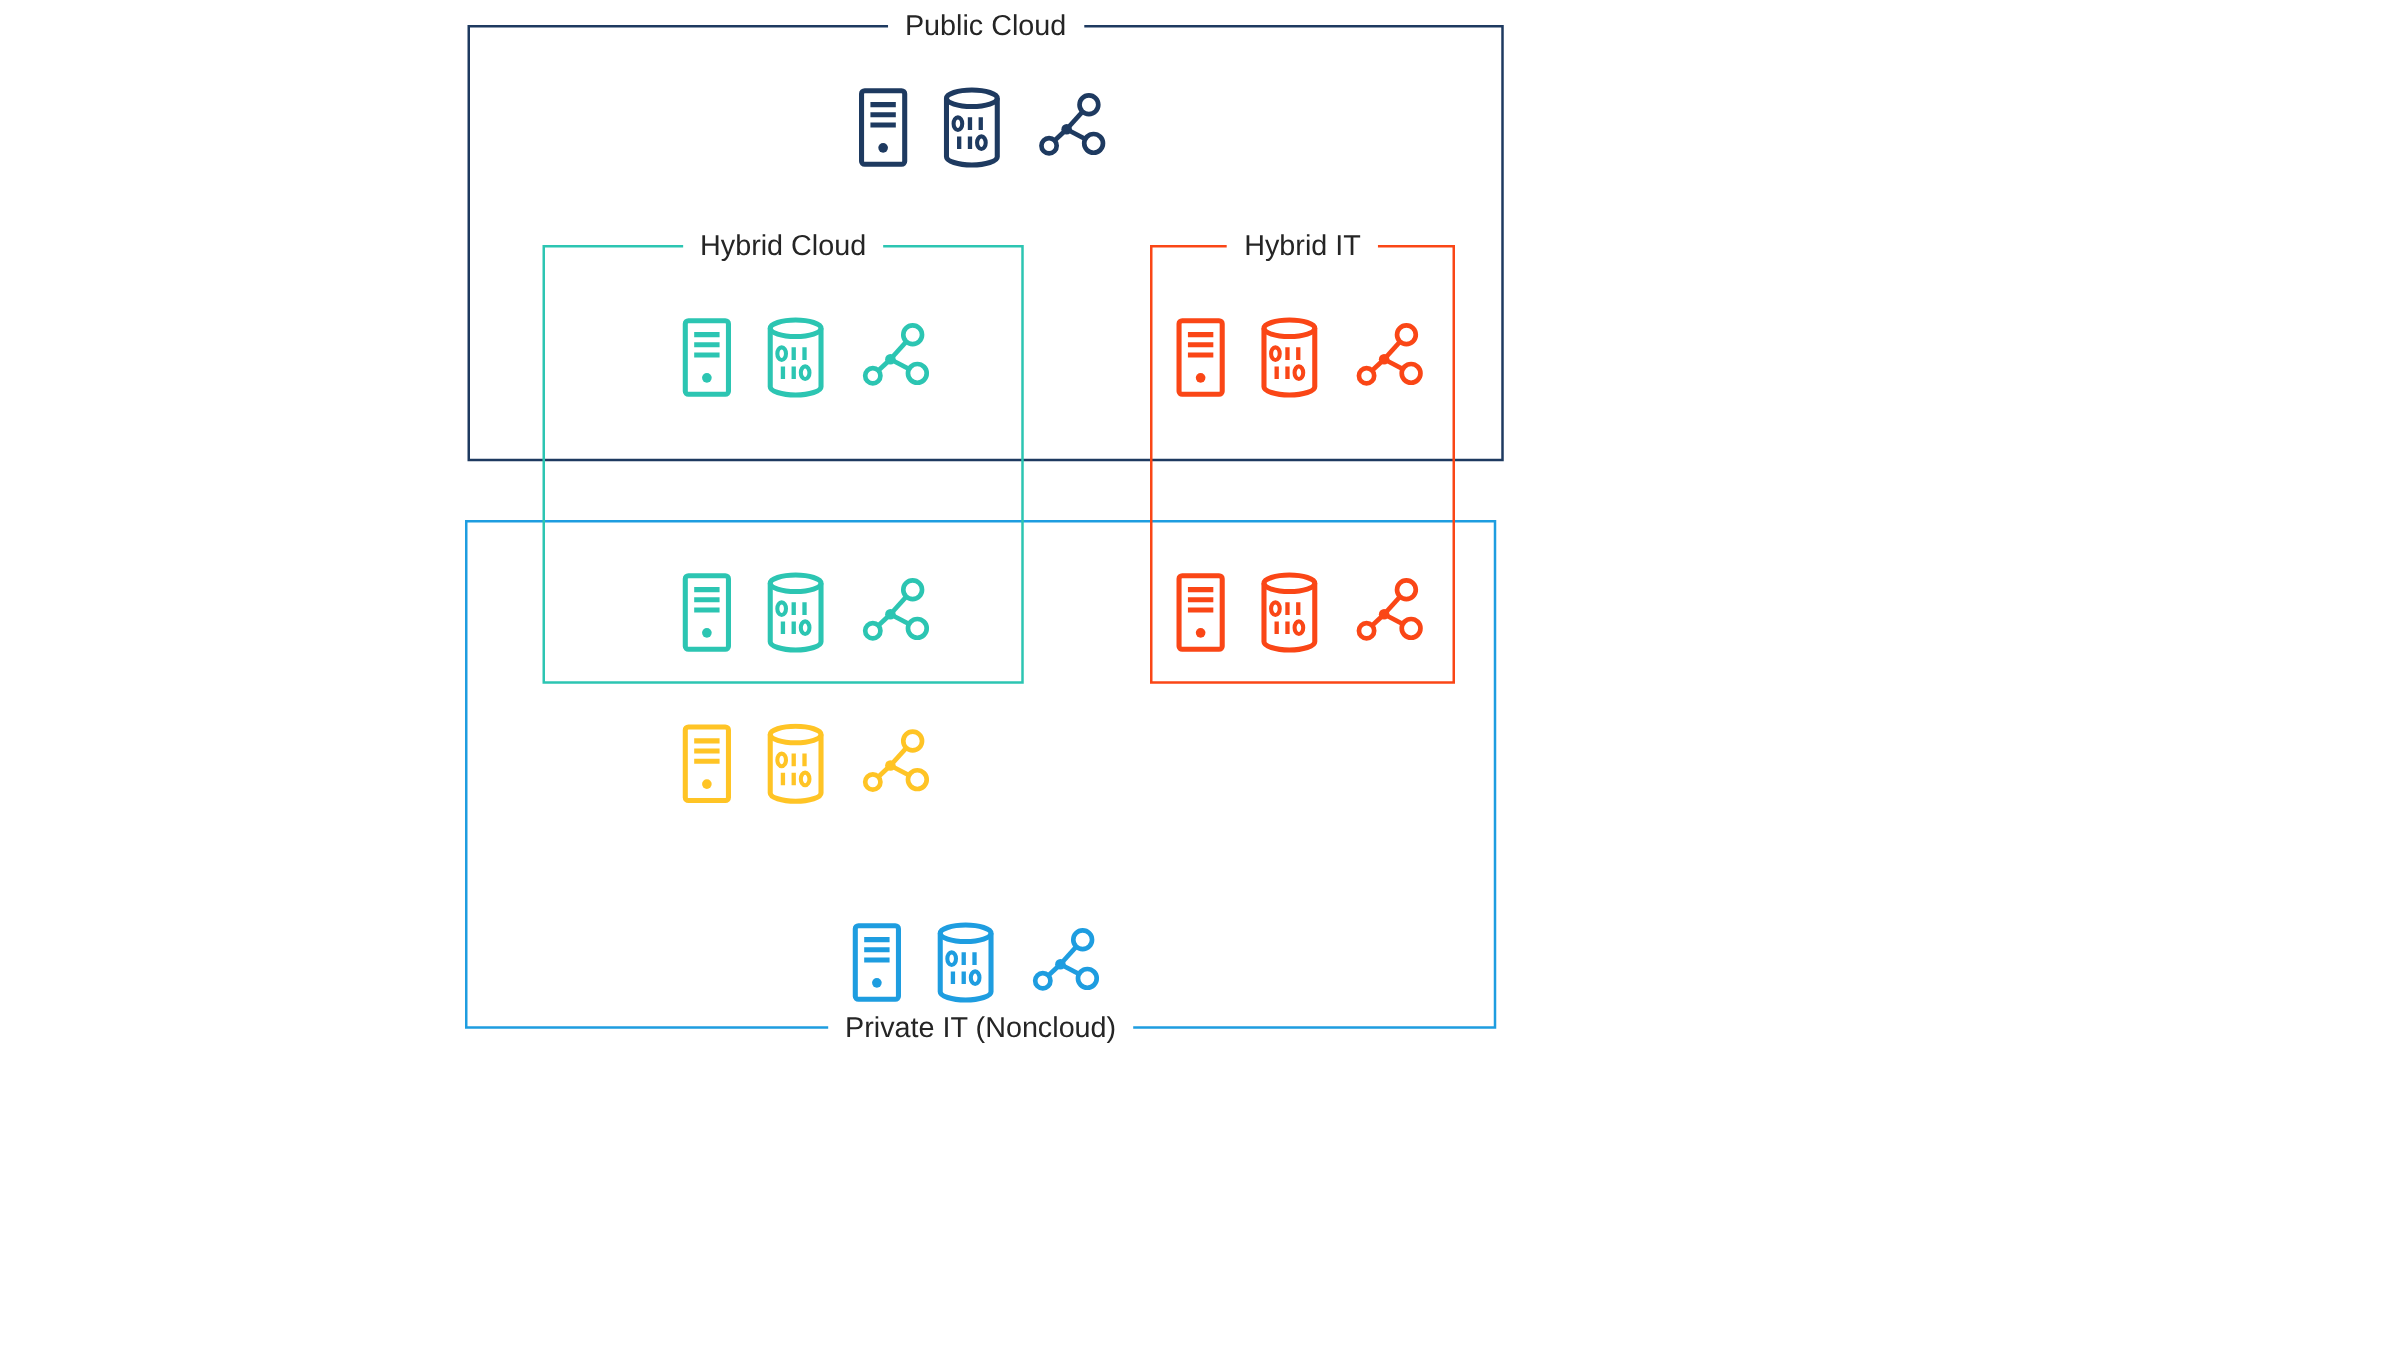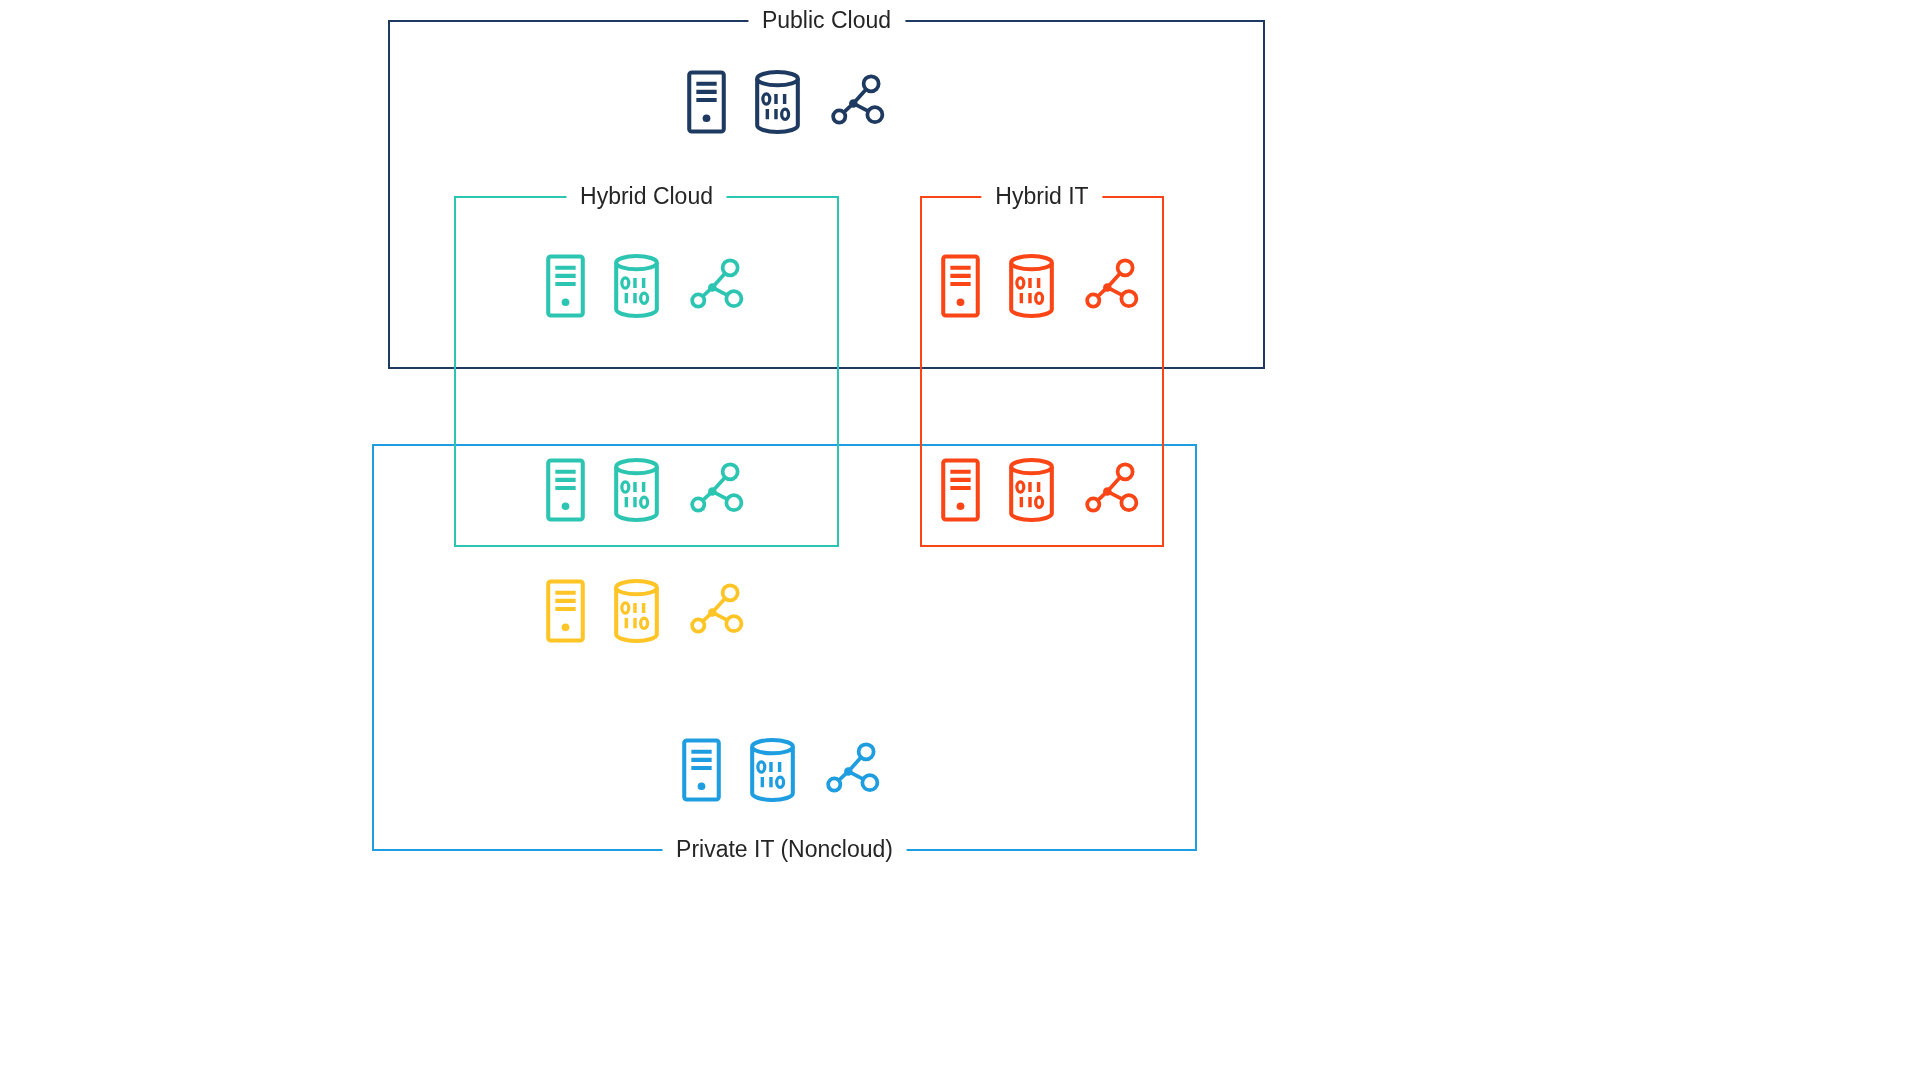--- a/index.html
+++ b/index.html
@@ -4,24 +4,24 @@
 <style>
   html,body{margin:0;padding:0;background:#ffffff;}
   .stage{
     position:relative;
     width:1921px;height:1081px;
     background:#ffffff;
     font-family:"Liberation Sans", sans-serif;
     overflow:hidden;
   }
   .box{position:absolute;border:2.5px solid #000;background:transparent;}
-  .box-public       {left:388px; top:20px;  width:825px; height:345px; border-color:var(--c-public-cloud,#1e3a60);padding-left:48px;}
-  .box-private-it   {left:372px; top:444px; width:821px; height:403px; border-color:var(--c-private-it,#1e9de0);}
+  .box-public       {left:374px; top:20px;  width:825px; height:345px; border-color:var(--c-public-cloud,#1e3a60);}
+  .box-private-it   {left:372px; top:416px; width:821px; height:403px; border-color:var(--c-private-it,#1e9de0);}
   .box-private-cloud{left:410px; top:432px; width:468px; height:253px; border-color:var(--c-private-cloud,#ffc425);}
-  .box-hybrid-cloud {left:454px; top:196px; width:381px; height:347px; border-color:var(--c-hybrid-cloud,#2cc5b2);}
+  .box-hybrid-cloud {left:434px; top:196px; width:381px; height:347px; border-color:var(--c-hybrid-cloud,#2cc5b2);}
   .box-hybrid-it    {left:920px; top:196px; width:240px; height:347px; border-color:var(--c-hybrid-it,#fa4616);}
 
   .box-label{
     position:absolute;left:50%;
     transform:translate(-50%,-50%);
     background:#ffffff;
     padding:0 14px;
     white-space:nowrap;
     font-size:23px;
     font-weight:400;

